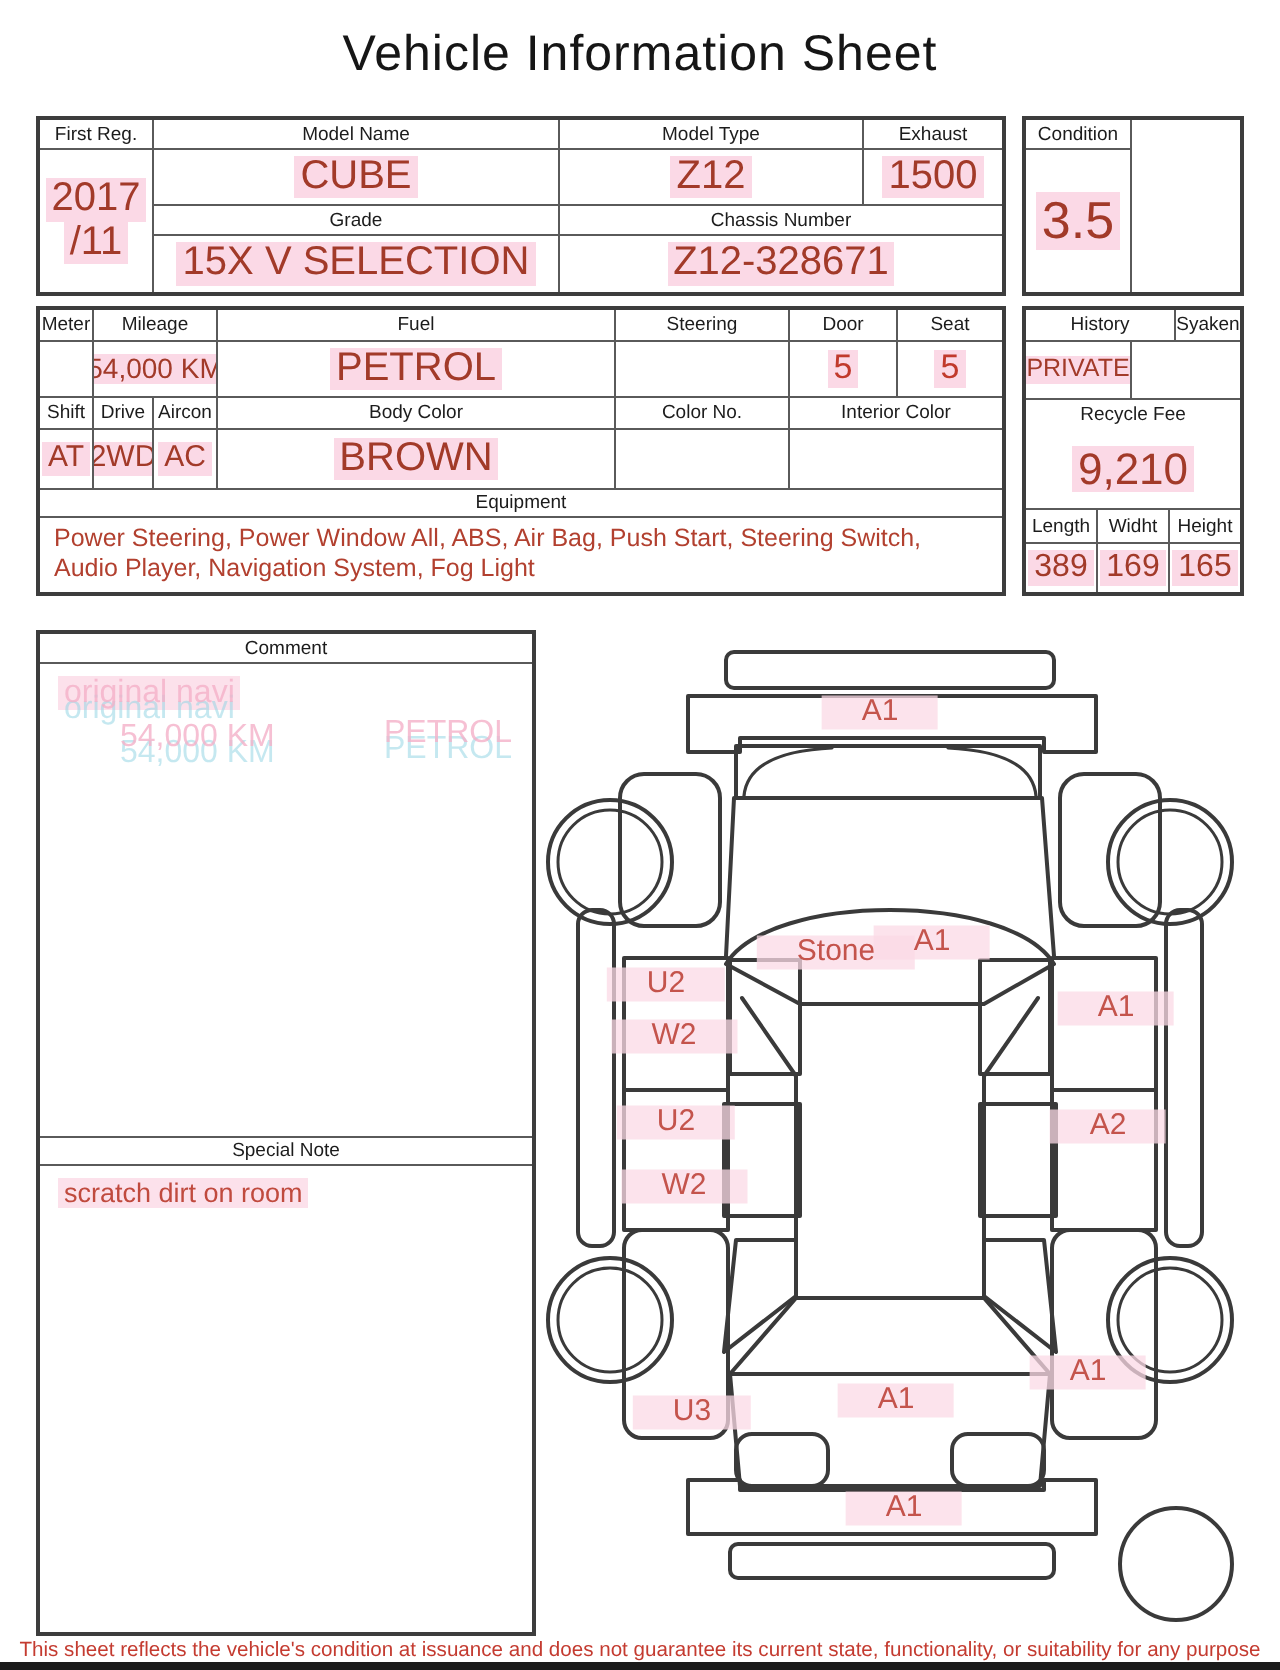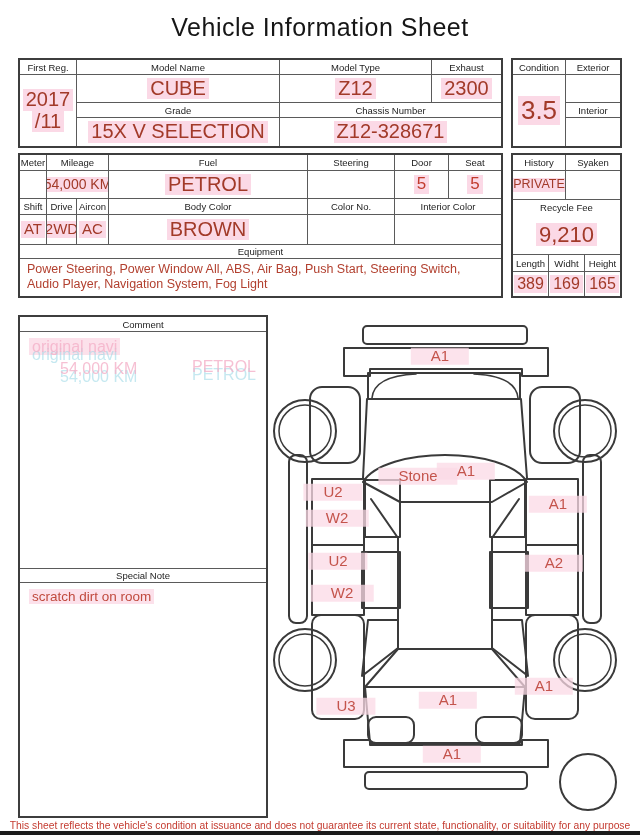--- a/index.html
+++ b/index.html
@@ -66,21 +66,21 @@
         </div>
         <div class="cell" style="width:152px;">
           <div class="hdr">Model Type</div>
           <div class="val red v20">
               <span class="hl">Z12</span>
             </div>
         </div>
         <div class="cell last" style="flex:1;">
           <div class="hdr">Exhaust</div>
           <div class="val red v20">
-              <span class="hl">2300</span>
+              <span class="hl">1500</span>
             </div>
         </div>
       </div>
       <div class="row" style="flex:1;">
         <div class="cell" style="width:203px;">
           <div class="hdr">Grade</div>
           <div class="val red v20">
               <span class="hl">15X V SELECTION</span>
             </div>
         </div>
@@ -94,26 +94,20 @@
     </div>
   </div>
 
   <div class="box row" style="left:511px;top:58px;width:111px;height:90px;">
     <div class="cell" style="width:53px;">
       <div class="hdr">Condition</div>
       <div class="val red cond-val">
           <span class="hl">3.5</span>
         </div>
     </div>
-    <div class="cell last" style="flex:1;">
-      <div class="hdr">Exterior</div>
-      <div style="height:28px;border-bottom:1px solid #5a5a5a;"></div>
-      <div class="hdr">Interior</div>
-      <div style="flex:1;"></div>
-    </div>
   </div>
 
   <div class="box" style="left:18px;top:153px;width:485px;height:145px;display:flex;flex-direction:column;">
     <div class="row" style="height:15px;">
       <div class="cell" style="width:27px;">
           <div class="hdr noline" style="flex:1;">Meter</div>
         </div>
       <div class="cell" style="width:62px;">
           <div class="hdr noline" style="flex:1;">Mileage</div>
         </div>
@@ -205,21 +199,21 @@
       <div class="cell last" style="flex:1;">
           <div class="val"></div>
         </div>
     </div>
     <div class="eq-hdr">Equipment</div>
     <div class="eq-text">Power Steering, Power Window  All, ABS, Air Bag, Push Start, Steering Switch, Audio Player, Navigation System, Fog Light</div>
   </div>
 
   <div class="box" style="left:511px;top:153px;width:111px;height:145px;display:flex;flex-direction:column;">
     <div class="row" style="height:15px;">
-      <div class="cell" style="width:53px;text-align:right;">
+      <div class="cell" style="width:75px;text-align:right;">
           <div class="hdr noline" style="flex:1;">History</div>
         </div>
       <div class="cell last" style="flex:1;">
           <div class="hdr noline" style="flex:1;">Syaken</div>
         </div>
     </div>
     <div class="row" style="height:30px;border-top:1px solid #5a5a5a;border-bottom:1px solid #5a5a5a;">
       <div class="cell" style="width:53px;">
           <div class="val red v12">
             <span class="hl">PRIVATE</span>

